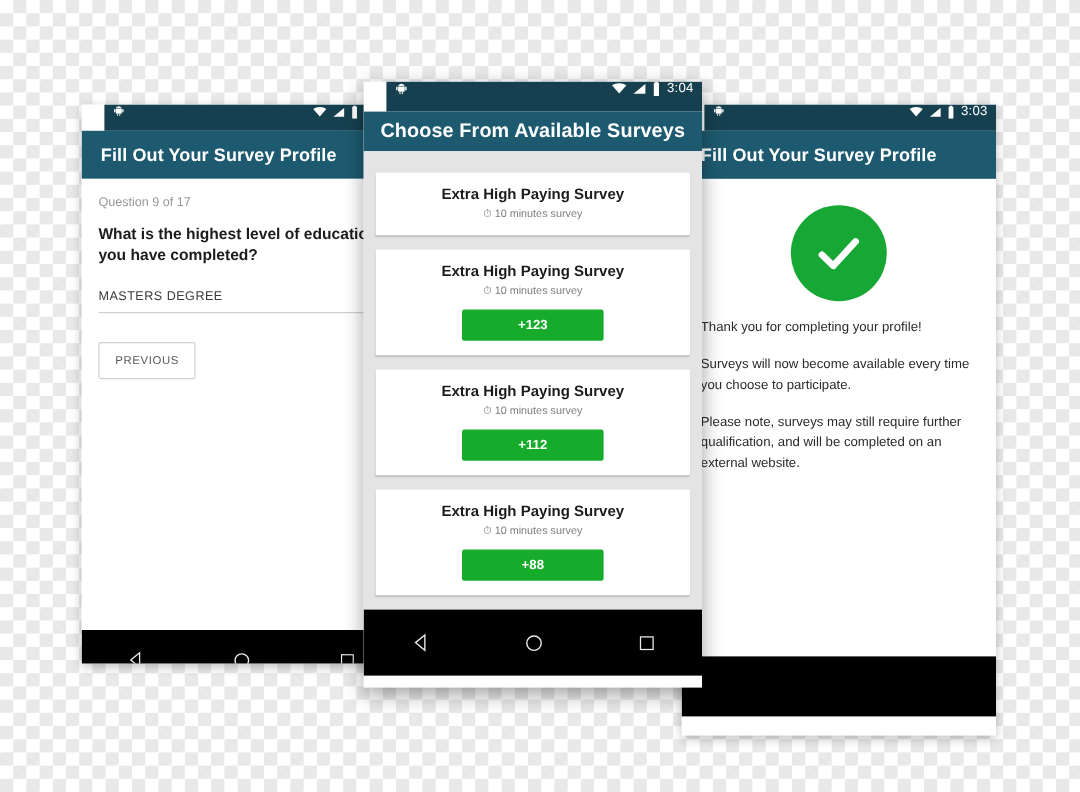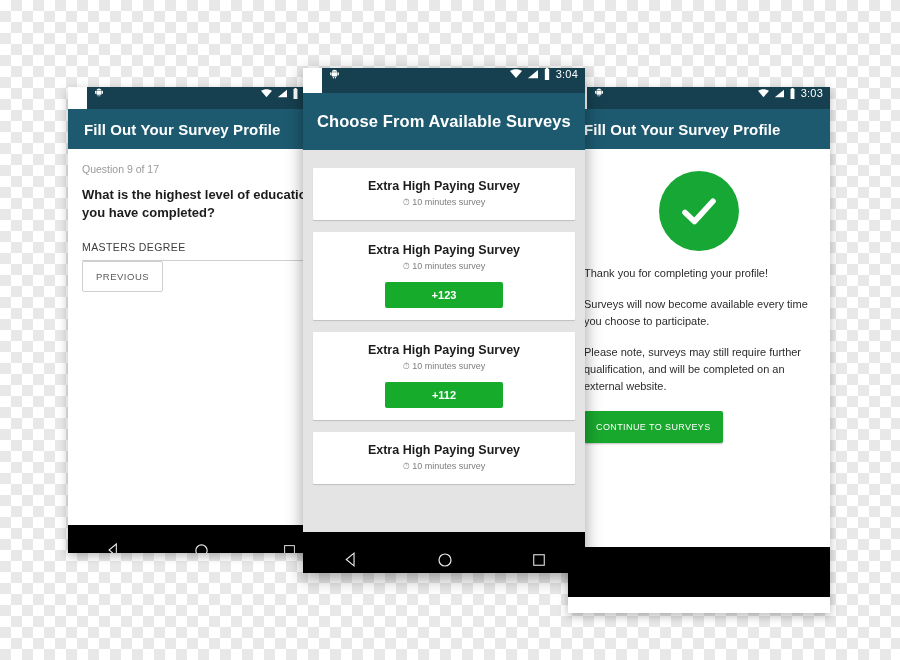--- a/index.html
+++ b/index.html
@@ -74,21 +74,21 @@
   #phone-left {
     left: 68px; top: 87px; width: 265px; height: 466px;
     box-shadow: 0 3px 9px rgba(0,0,0,.28);
   }
   #phone-left .appbar { height: 40px; padding: 0 16px; }
   #phone-left .body { background:#ffffff; height: 376px; padding: 0 14px; box-sizing: border-box; position: relative; }
   .q-count { font-size: 10.5px; color:#9a9a9a; padding-top: 14px; }
   .q-text { font-size: 13px; font-weight: bold; color:#1c1c1c; line-height: 1.35; margin-top: 11px; }
   .answer-wrap { margin-top: 20px; border-bottom: 1px solid #cfcfcf; padding-bottom: 7px; }
   .answer-val { font-size: 10.5px; color:#3b3b3b; letter-spacing: .4px; }
-  .btn-row { display:flex; gap: 3px; align-items:flex-start; }
+  .btn-row { margin-top: 24px; display:flex; gap: 3px; align-items:flex-start; }
   .btn-outline {
     border: 1px solid #cfcfcf; background:#ffffff; color:#5a5a5a;
     font-size: 9.5px; letter-spacing:.5px; padding: 9px 13px; border-radius: 2px;
   }
   .btn-blue {
     background:#2196d6; color:#ffffff; border: none;
     font-size: 9.5px; letter-spacing:.5px; padding: 10px 15px; border-radius: 2px;
     box-shadow: 0 1px 2px rgba(0,0,0,.25);
   }
   #phone-left .navbar { height: 50px; }
@@ -114,21 +114,21 @@
     box-shadow: 0 1px 2px rgba(0,0,0,.25);
   }
   #phone-right .navbar { height: 50px; }
 
   
   #phone-center {
     left: 303px; top: 68px; width: 282px; height: 505px;
     box-shadow: 0 5px 16px rgba(0,0,0,.38);
   }
   #phone-center .statusbar { height: 25px; }
-  #phone-center .appbar { height: 57px; padding: 0 14px; }
+  #phone-center .appbar { height: 33px; padding: 0 14px; }
   #phone-center .appbar-title { font-size: 16.5px; }
   #phone-center .list {
     background:#e4e4e4; height: 382px; box-sizing:border-box;
     padding: 6px 10px 0 10px; overflow: hidden;
   }
   .survey-card {
     background:#ffffff; margin-bottom: 6px; padding: 11px 10px 12px 10px;
     text-align:center; border-radius: 1px;
     box-shadow: 0 1px 1px rgba(0,0,0,.16);
     margin-top: 12px;
@@ -220,21 +220,20 @@
     </div>
     <div class="body">
       <div class="check-circle">
         <svg class="check-mark" viewBox="0 0 24 24" fill="none" stroke="#ffffff" stroke-width="3.2" stroke-linecap="round" stroke-linejoin="round">
             <path d="M4 12.8 9.4 18 20 6.4"></path>
           </svg>
       </div>
       <div class="para">Thank you for completing your profile!</div>
       <div class="para">Surveys will now become available every time you choose to participate.</div>
       <div class="para">Please note, surveys may still require further qualification, and will be completed on an external website.</div>
-      <button class="btn-green">CONTINUE TO SURVEYS</button>
     </div>
     <div class="navbar">
       
       
       
     </div>
   </div>
 
   <div class="phone" id="phone-center">
     <div class="statusbar">
@@ -283,20 +282,21 @@
           <span>10 minutes survey</span>
         </div>
         <div class="survey-badge">+112</div>
       </div>
       <div class="survey-card">
         <div class="survey-title">Extra High Paying Survey</div>
         <div class="survey-sub">
           <span>⏱</span>
           <span>10 minutes survey</span>
         </div>
+        <div class="survey-badge">+88</div>
       </div>
 
     </div>
     <div class="navbar">
       <svg class="nav-ico" width="17" height="17" viewBox="0 0 24 24" fill="none" stroke="#ffffff" stroke-width="1.6">
           <path d="M17 3 6 12l11 9z"></path>
         </svg>
       <svg class="nav-ico" width="16" height="16" viewBox="0 0 24 24" fill="none" stroke="#ffffff" stroke-width="1.8">
           <circle cx="12" cy="12" r="9"></circle>
         </svg>

